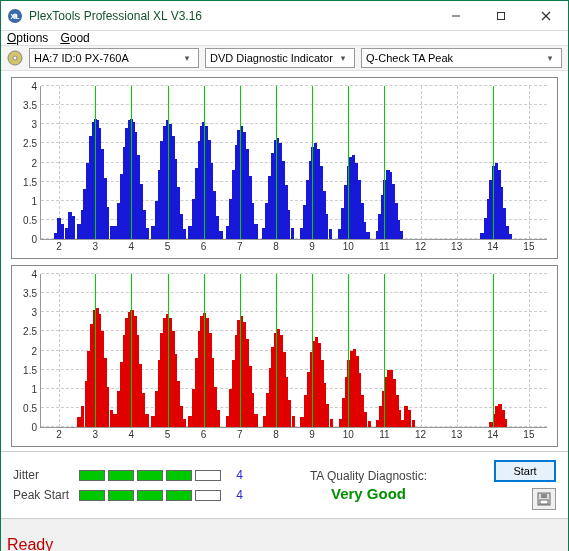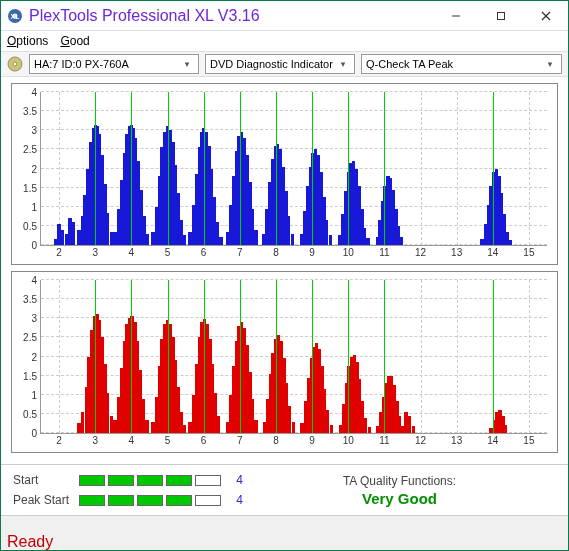--- a/index.html
+++ b/index.html
@@ -1,20 +1,20 @@
 <!DOCTYPE html>
 <html><head>
 <meta charset="utf-8">
 <style>
 * { box-sizing: border-box; margin: 0; padding: 0; }
 body { font-family: "Segoe UI", Tahoma, sans-serif; font-size: 11px; background: #f0f0f0; width: 569px; height: 551px; overflow: hidden; }
 .window { width: 569px; height: 551px; border: 1px solid #0a7a4a; background: #fff; display: flex; flex-direction: column; }
 .titlebar { height: 30px; background: #fff; display: flex; align-items: center; padding: 0 0 0 6px; border-bottom: 1px solid #ddd; }
 .titlebar-icon { width: 16px; height: 16px; margin-right: 6px; }
-.titlebar-text { flex: 1; font-size: 16px; color: #6d28d9; }
+.titlebar-text { flex: 1; font-size: 12px; color: #14532d; }
 .win-btn { width: 45px; height: 29px; display: flex; align-items: center; justify-content: center; color: #333; }
 .win-btn.close { color: #333; }
 .menubar { height: 20px; display: flex; align-items: center; padding: 0 6px; gap: 12px; font-size: 12px; }
 .menu-item { text-decoration: underline; text-decoration-color: transparent; }
 .menu-item::first-letter { text-decoration: underline; }
 .toolbar { height: 26px; display: flex; align-items: center; padding: 2px 6px; gap: 6px; border-top: 1px solid #e0e0e0; border-bottom: 1px solid #e0e0e0; background: #f5f5f5; }
 .tb-icon { width: 16px; height: 16px; }
 .dropdown { height: 20px; border: 1px solid #999; background: #fff; display: flex; align-items: center; padding: 0 4px; font-size: 11px; position: relative; }
 .dropdown .dd-text { flex: 1; white-space: nowrap; overflow: hidden; }
 .dropdown .dd-arrow { width: 14px; text-align: center; color: #555; font-size: 9px; }
@@ -446,21 +446,21 @@
           <div class="mark-v" style="left: 60.7143%;"></div>
           <div class="mark-v" style="left: 67.8571%;"></div>
           <div class="mark-v" style="left: 89.2857%;"></div>
         </div>
       </div>
   </div>
 
   <div class="bottom-panel">
     <div class="ratings">
       <div class="rating-row">
-        <span class="rating-label">Start</span>
+        <span class="rating-label">Jitter</span>
         <span class="seg-group" id="jitter-segs">
             <span class="seg on"></span>
             <span class="seg on"></span>
             <span class="seg on"></span>
             <span class="seg on"></span>
             <span class="seg"></span>
           </span>
         <span class="rating-val">4</span>
       </div>
       <div class="rating-row">
@@ -469,21 +469,31 @@
             <span class="seg on"></span>
             <span class="seg on"></span>
             <span class="seg on"></span>
             <span class="seg on"></span>
             <span class="seg"></span>
           </span>
         <span class="rating-val">4</span>
       </div>
     </div>
     <div class="ta-block">
-      <div class="ta-title">TA Quality Functions:</div>
+      <div class="ta-title">TA Quality Diagnostic:</div>
       <div class="ta-value">Very Good</div>
+    </div>
+    <div class="btn-col">
+      <div class="btn">Start</div>
+      <div class="icon-btn">
+        <svg width="14" height="14" viewBox="0 0 14 14">
+            <rect x="1" y="1" width="12" height="12" fill="#ddd" stroke="#666"></rect>
+            <rect x="3" y="8" width="8" height="4" fill="#fff" stroke="#666"></rect>
+            <rect x="4" y="2" width="6" height="4" fill="#888"></rect>
+          </svg>
+      </div>
     </div>
   </div>
 
   <div class="statusbar">
     <span>Ready</span>
   </div>
 </div>
 
 </body></html>

